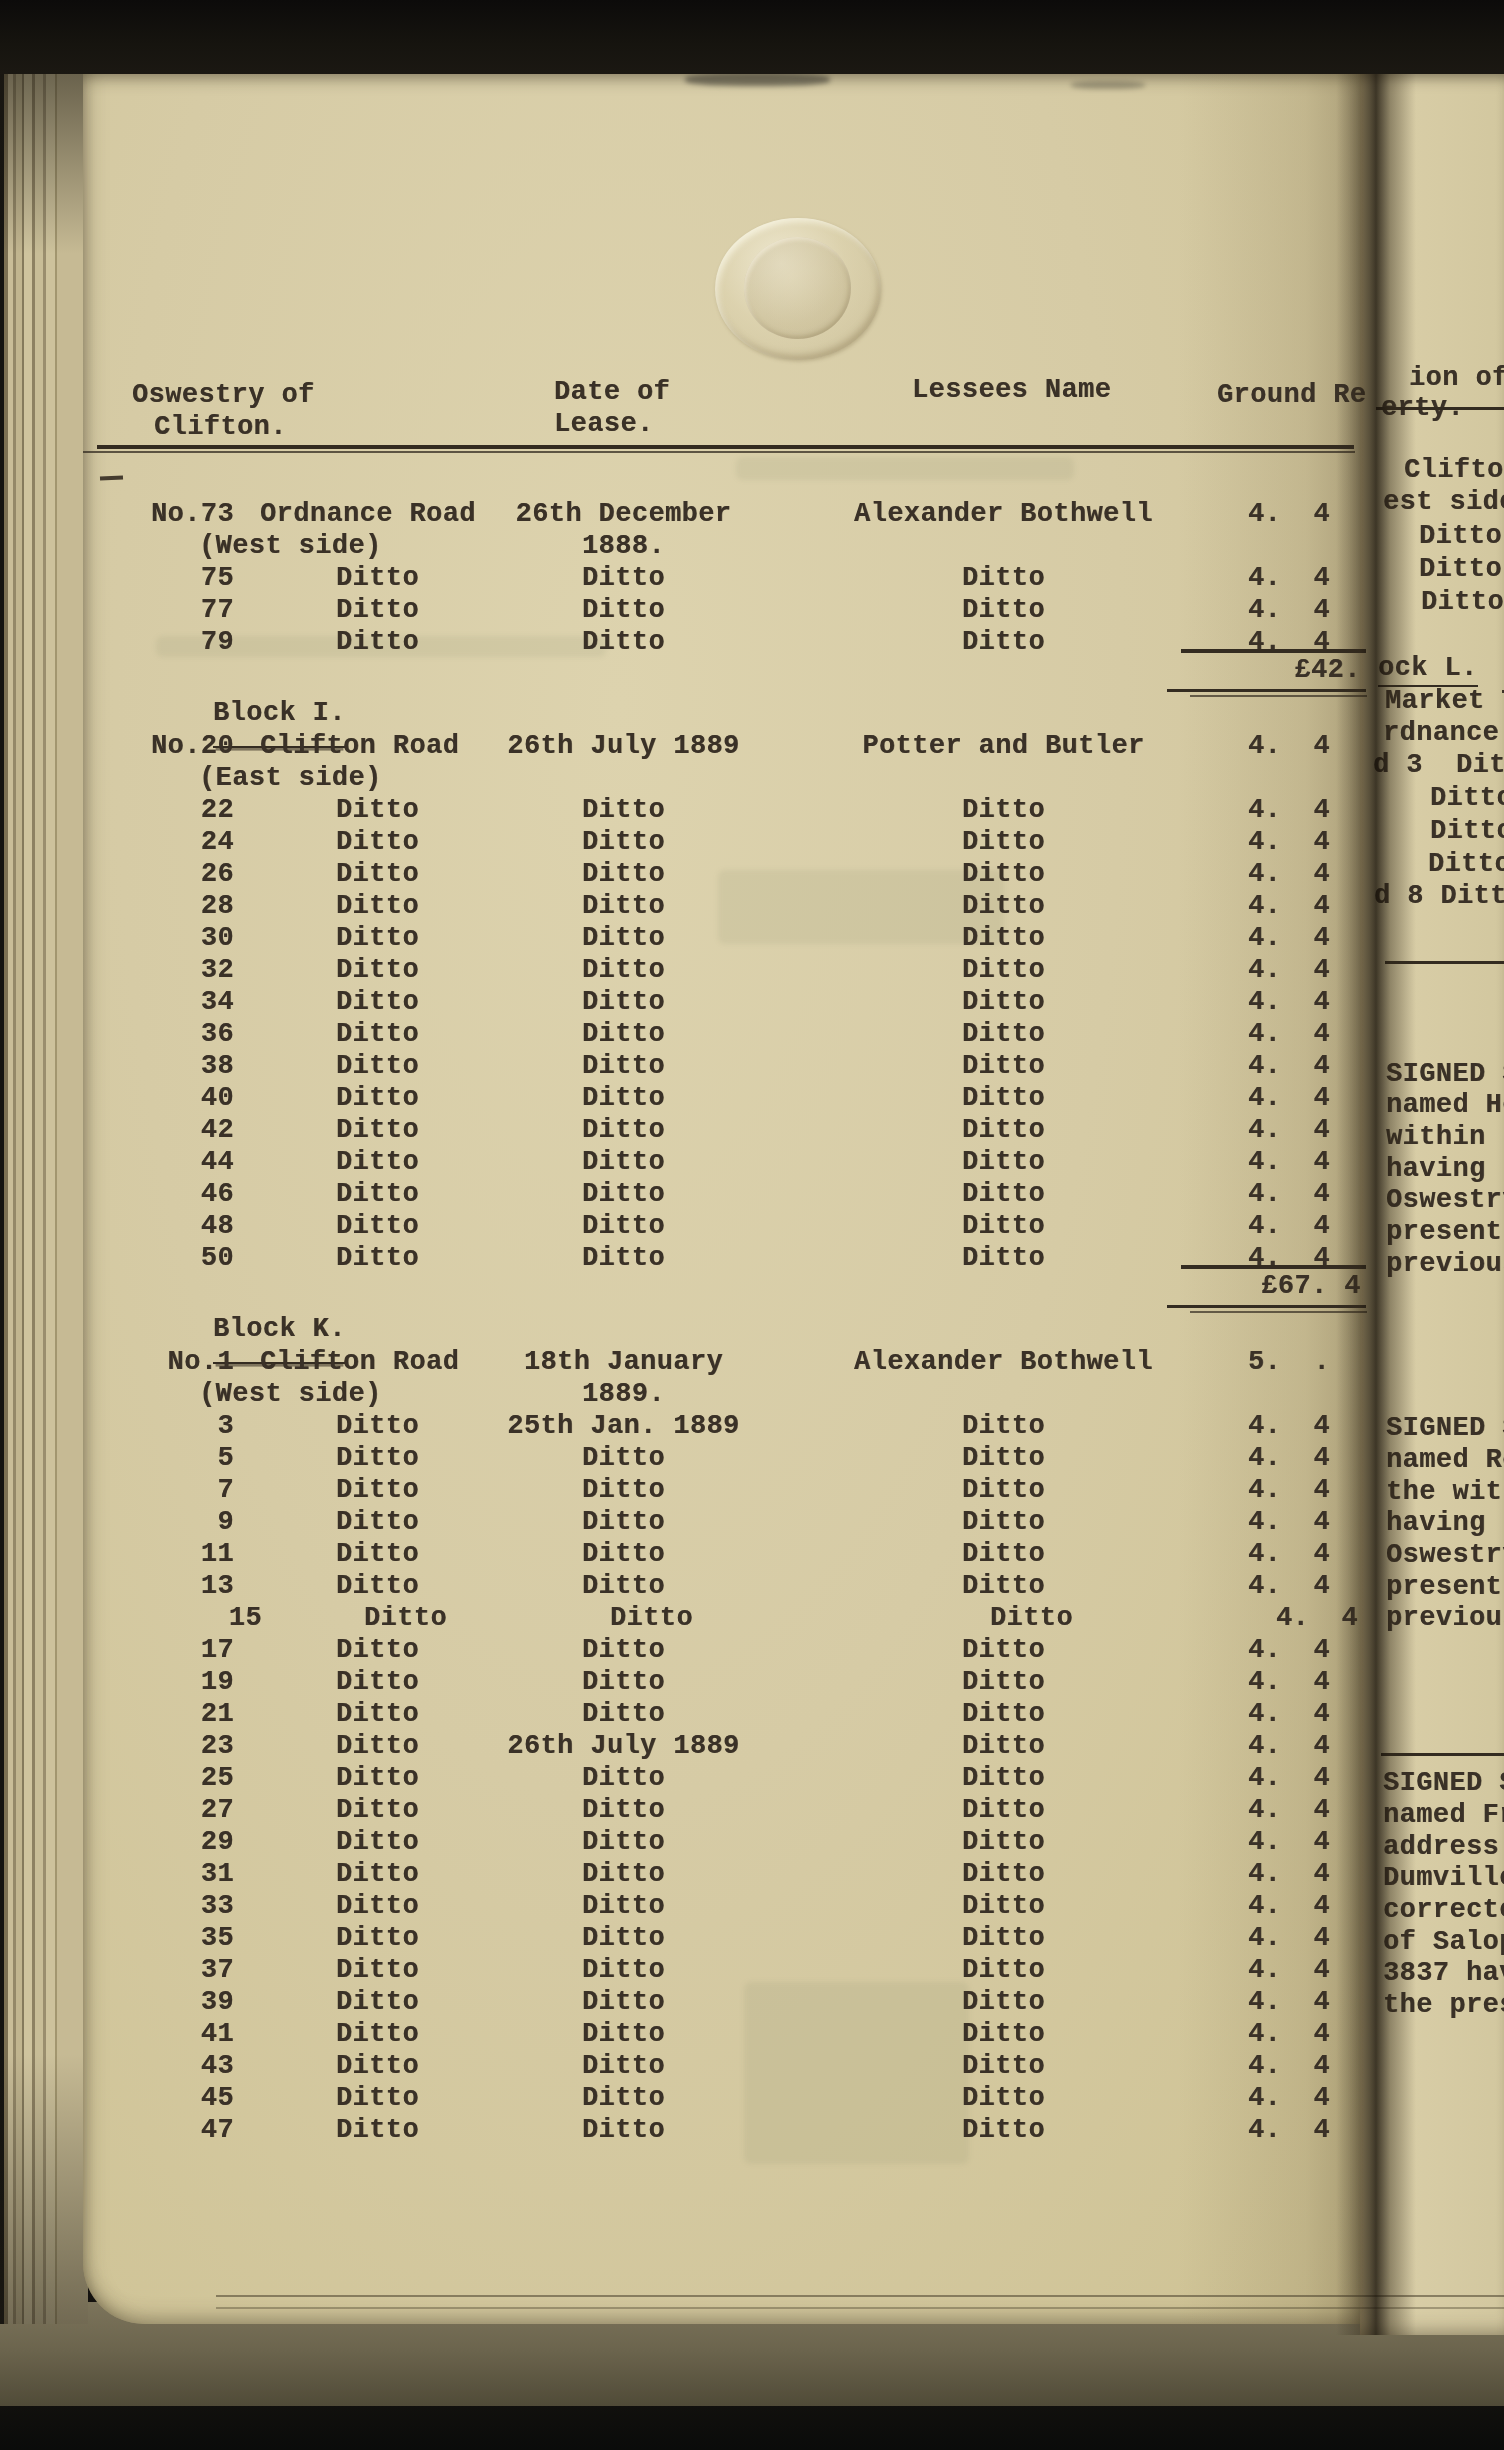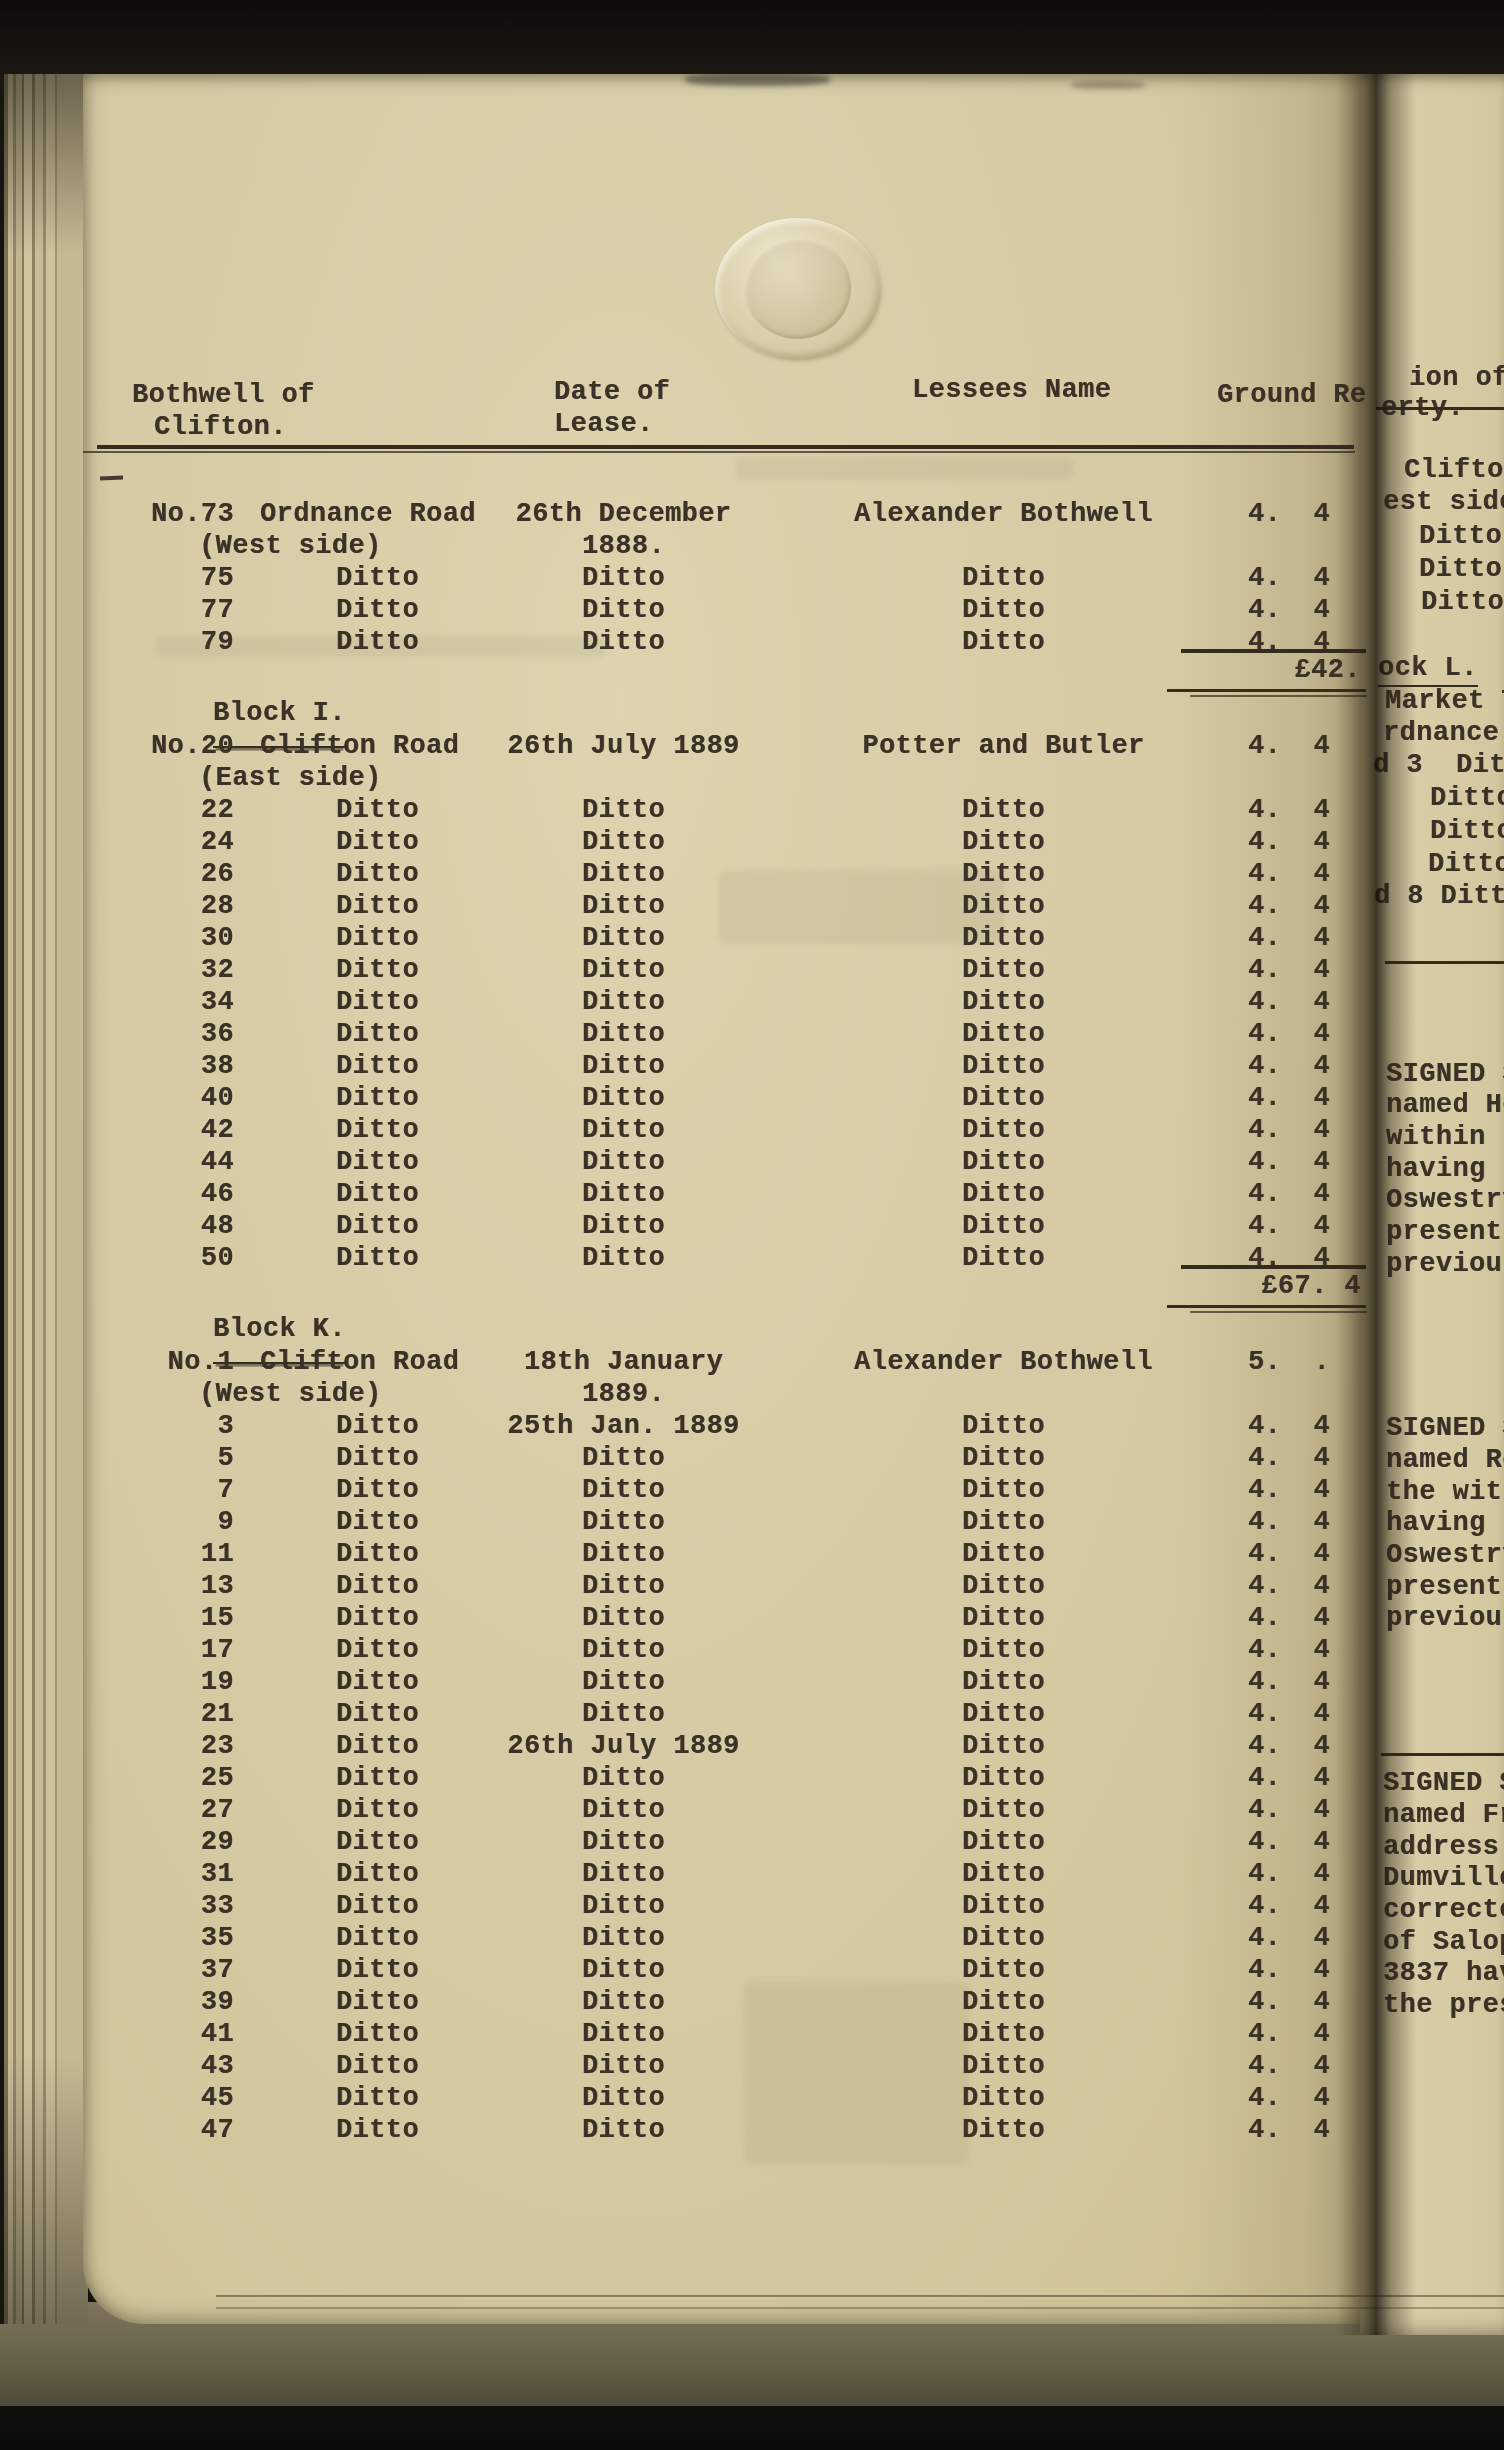--- a/index.html
+++ b/index.html
@@ -88,21 +88,21 @@
 
   <div class="abs hdr-rule"></div>
   <div class="abs hdr-rule2"></div>
   <div class="abs dash-mark"></div>
 
   <div class="abs hairline" style="left:216px;top:2295px;width:1289px;"></div>
   <div class="abs hairline" style="left:216px;top:2307px;width:1289px;opacity:.7;"></div>
 
   <div class="abs" id="ledger">
 
-    <div class="abs tw" style="left:132px;top:379px;"><span>Bothwell of</span></div>
+    <div class="abs tw" style="left:132px;top:379px;"><span>Oswestry of</span></div>
     <div class="abs tw" style="left:154px;top:411px;"><span>Clifton.</span></div>
     <div class="abs tw" style="left:554px;top:376px;"><span>Date of</span></div>
     <div class="abs tw" style="left:554px;top:408px;"><span>Lease.</span></div>
     <div class="abs tw" style="left:912px;top:374px;"><span>Lessees Name</span></div>
     <div class="abs tw" style="left:1217px;top:379px;"><span>Ground Re</span></div>
 
     <div id="rows-root">
         <div class="line" style="top: 498px;">
           <div class="tw c-num">No.73</div>
           <div class="tw c-street">Ordnance Road</div>
@@ -310,21 +310,21 @@
           <div class="tw c-lessee">Ditto</div>
           <div class="tw c-rent">4. 4</div>
         </div>
         <div class="line" style="top: 1570px;">
           <div class="tw c-num">13</div>
           <div class="tw c-street ditto">Ditto</div>
           <div class="tw c-date">Ditto</div>
           <div class="tw c-lessee">Ditto</div>
           <div class="tw c-rent">4. 4</div>
         </div>
-        <div class="line" style="top: 1602px;">
+        <div class="line" style="top: 1602px; margin-left: 28px;">
           <div class="tw c-num">15</div>
           <div class="tw c-street ditto">Ditto</div>
           <div class="tw c-date">Ditto</div>
           <div class="tw c-lessee">Ditto</div>
           <div class="tw c-rent">4. 4</div>
         </div>
         <div class="line" style="top: 1634px;">
           <div class="tw c-num">17</div>
           <div class="tw c-street ditto">Ditto</div>
           <div class="tw c-date">Ditto</div>

